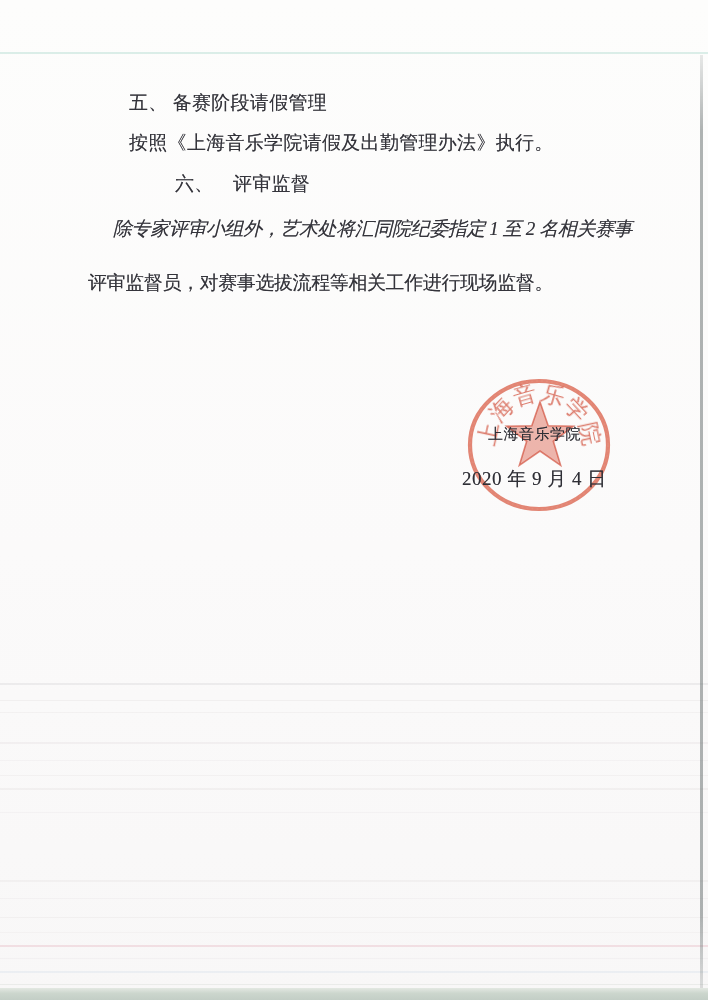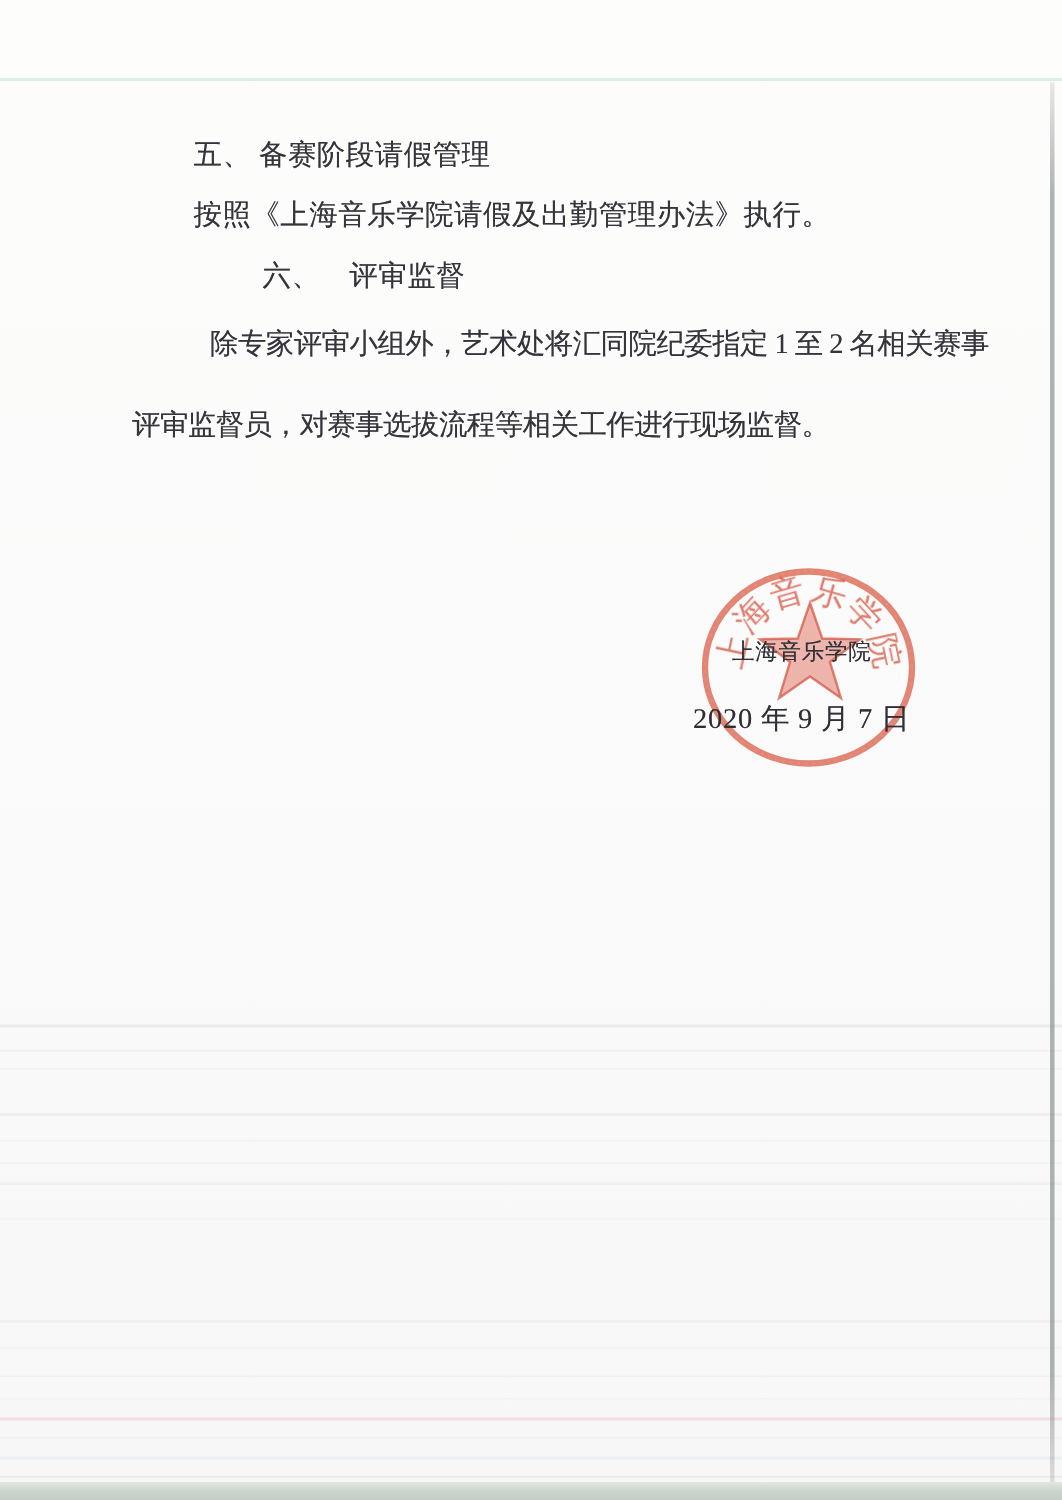--- a/index.html
+++ b/index.html
@@ -17,21 +17,21 @@
     font-size:19px;
     color:#34343b;
     letter-spacing:0.3px;
     white-space:pre;
     z-index:2;
     text-shadow:0 0 0.4px rgba(52,52,59,0.55);
   }
   .l1{left:129px;top:90px;}
   .l2{left:129px;top:130px;}
   .l3{left:128px;top:171px;margin-left:47px;}
-  .l4{left:140px;top:216px;letter-spacing:-0.4px;}
+  .l4{left:113px;top:216px;letter-spacing:-0.4px;font-style:italic;}
   .l5{left:88px;top:270px;letter-spacing:-0.4px;}
   
   .sign-org{
     position:absolute;left:488px;top:425px;
     font-size:15px;color:#2f2f36;letter-spacing:0.5px;
     white-space:pre;z-index:3;
     text-shadow:0 0 0.4px rgba(47,47,54,0.55);
   }
   .sign-date{
     position:absolute;left:462px;top:466px;
@@ -107,21 +107,21 @@
     </svg>
     <span class="seal-char sc0">上</span>
     <span class="seal-char sc1">海</span>
     <span class="seal-char sc2">音</span>
     <span class="seal-char sc3">乐</span>
     <span class="seal-char sc4">学</span>
     <span class="seal-char sc5">院</span>
   </div>
 
   <div class="sign-org">上海音乐学院</div>
-  <div class="sign-date">2020 年 9 月 7 日</div>
+  <div class="sign-date">2020 年 9 月 4 日</div>
 
   <div class="artifact a1"></div>
   <div class="artifact a2"></div>
   <div class="artifact a3"></div>
   <div class="artifact a4"></div>
   <div class="artifact a5"></div>
   <div class="artifact a6"></div>
   <div class="artifact a7"></div>
   <div class="artifact a8"></div>
   <div class="artifact a9"></div>

